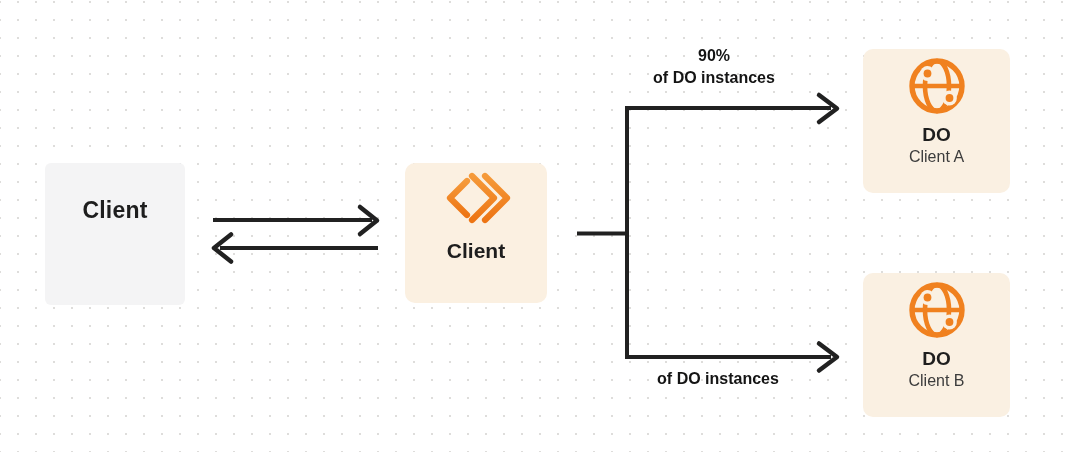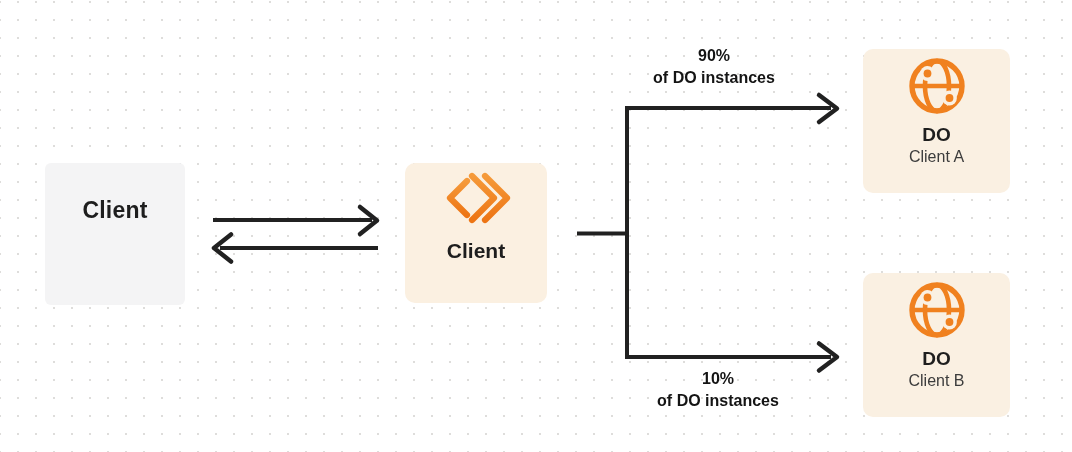--- a/index.html
+++ b/index.html
@@ -155,21 +155,20 @@
     </span>
     <span class="node-title">Client</span>
   </div>
 
   <div class="route-label route-label-top">
     <div>90%</div>
     <div>of DO instances</div>
   </div>
 
   <div class="route-label route-label-bottom">
-    <div>10%</div>
     <div>of DO instances</div>
   </div>
 
   <div class="node node-do node-do-a">
     <span class="icon-wrap">
       <svg width="62" height="62" viewBox="0 0 62 62" xmlns="http://www.w3.org/2000/svg">
         <g stroke="#F0811F" fill="none">
           <circle cx="31" cy="31" r="25" stroke-width="5.4"></circle>
           <ellipse cx="31" cy="31" rx="12" ry="25" stroke-width="4.6"></ellipse>
           <path d="M 6.5 31 H 55.5" stroke-width="4.6"></path>

